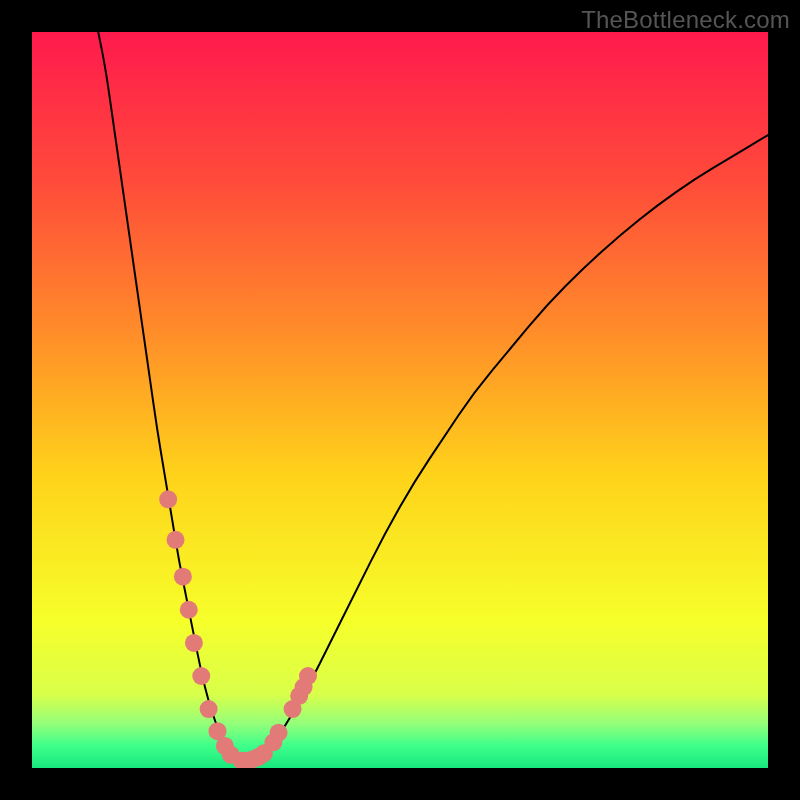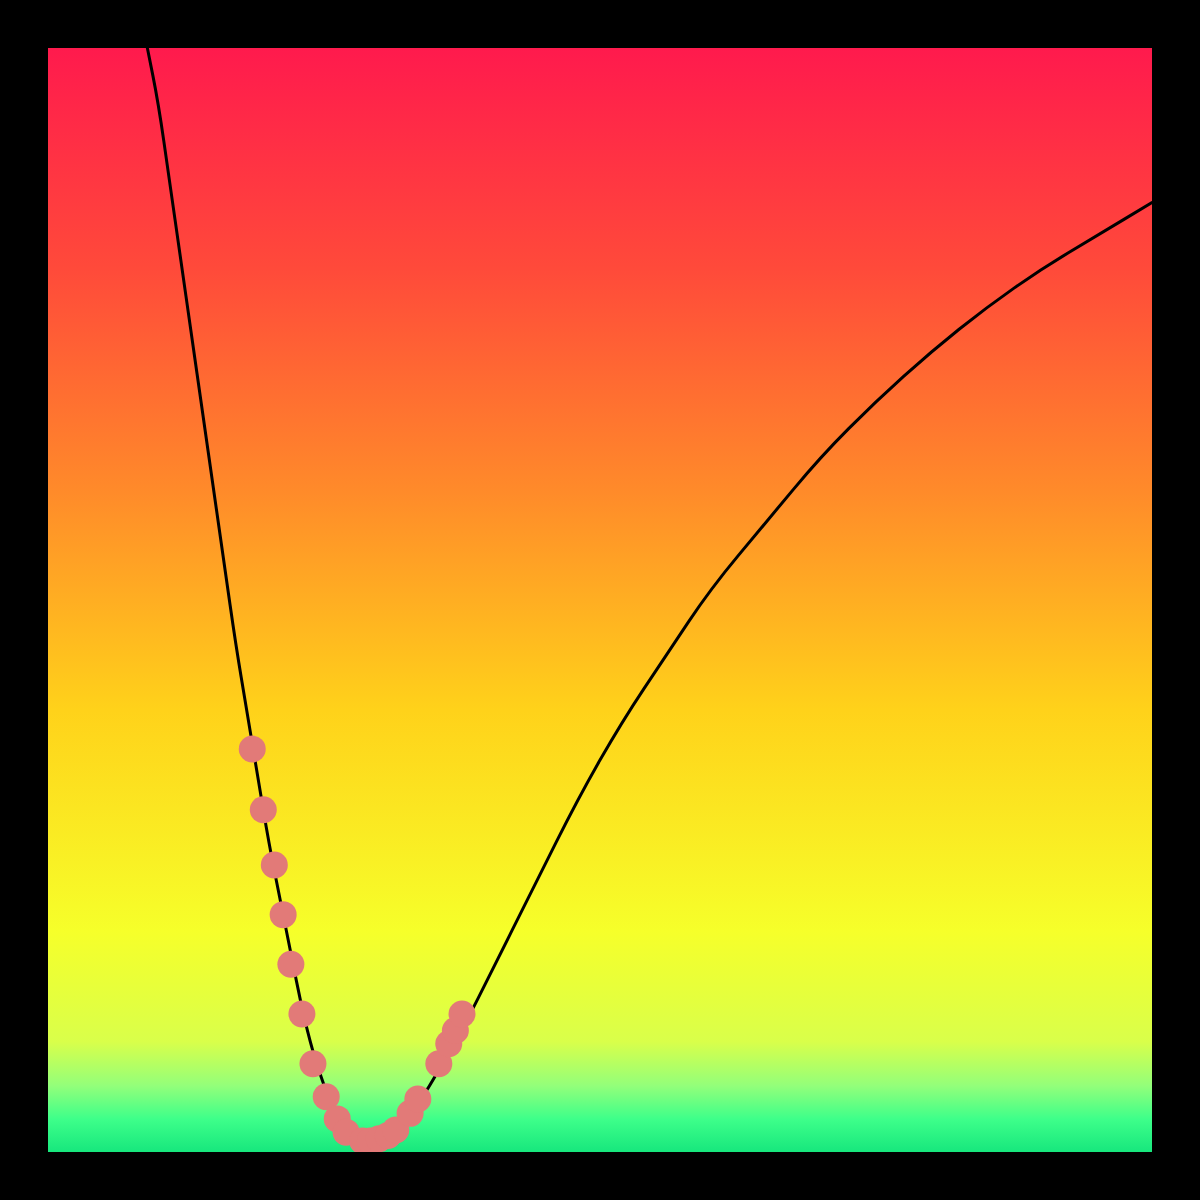--- a/index.html
+++ b/index.html
@@ -44,20 +44,21 @@
     inset: 0;
     width: 100%;
     height: 100%;
     z-index: 2;
   }
 </style>
 </head>
 <body>
 
 <div class="frame">
+  <div class="watermark">TheBottleneck.com</div>
   <div class="plot-area">
     <svg class="gradient-bg" viewBox="0 0 736 736" preserveAspectRatio="none">
       <defs>
         <linearGradient id="bg-grad" x1="0" y1="0" x2="0" y2="1">
             <stop offset="0%" stop-color="#ff1a4d"></stop>
             <stop offset="20%" stop-color="#ff4a3a"></stop>
             <stop offset="40%" stop-color="#ff8a2a"></stop>
             <stop offset="60%" stop-color="#ffd21a"></stop>
             <stop offset="80%" stop-color="#f6ff2a"></stop>
             <stop offset="90%" stop-color="#d9ff4a"></stop>

